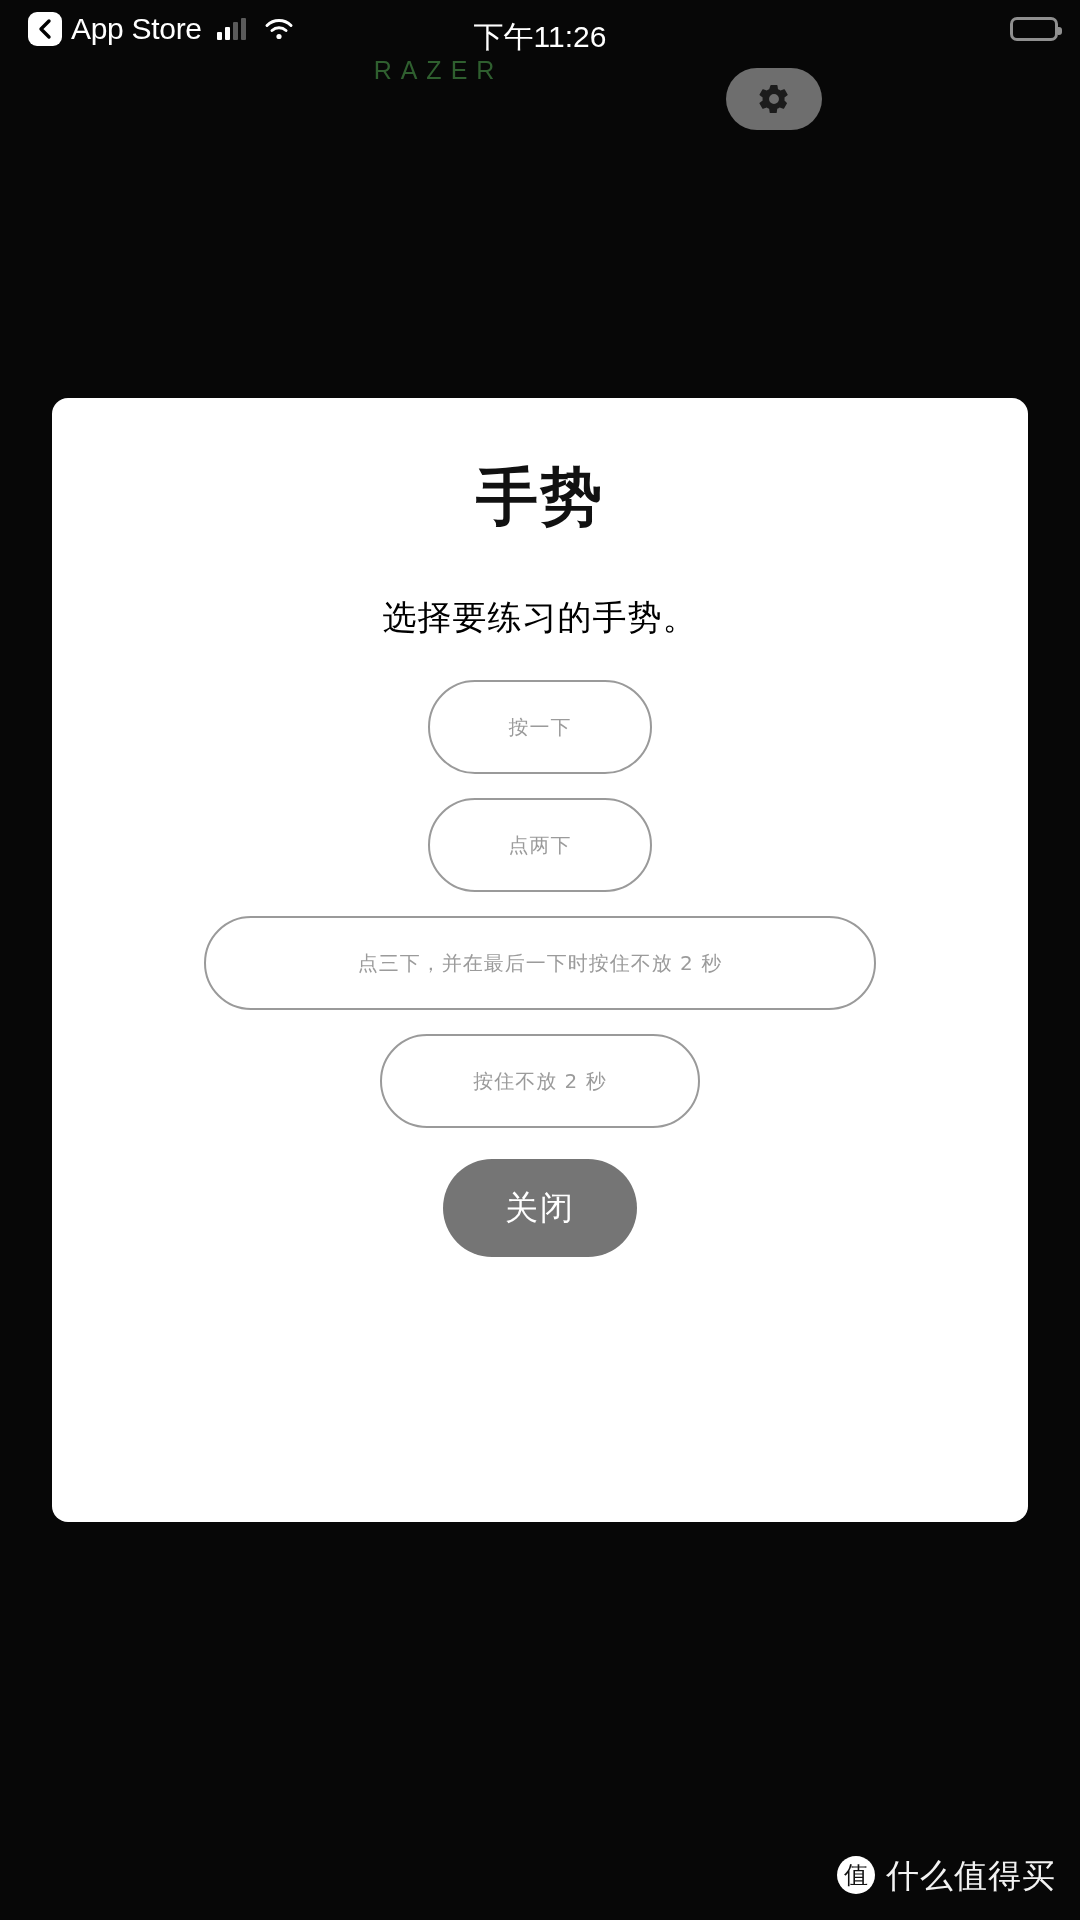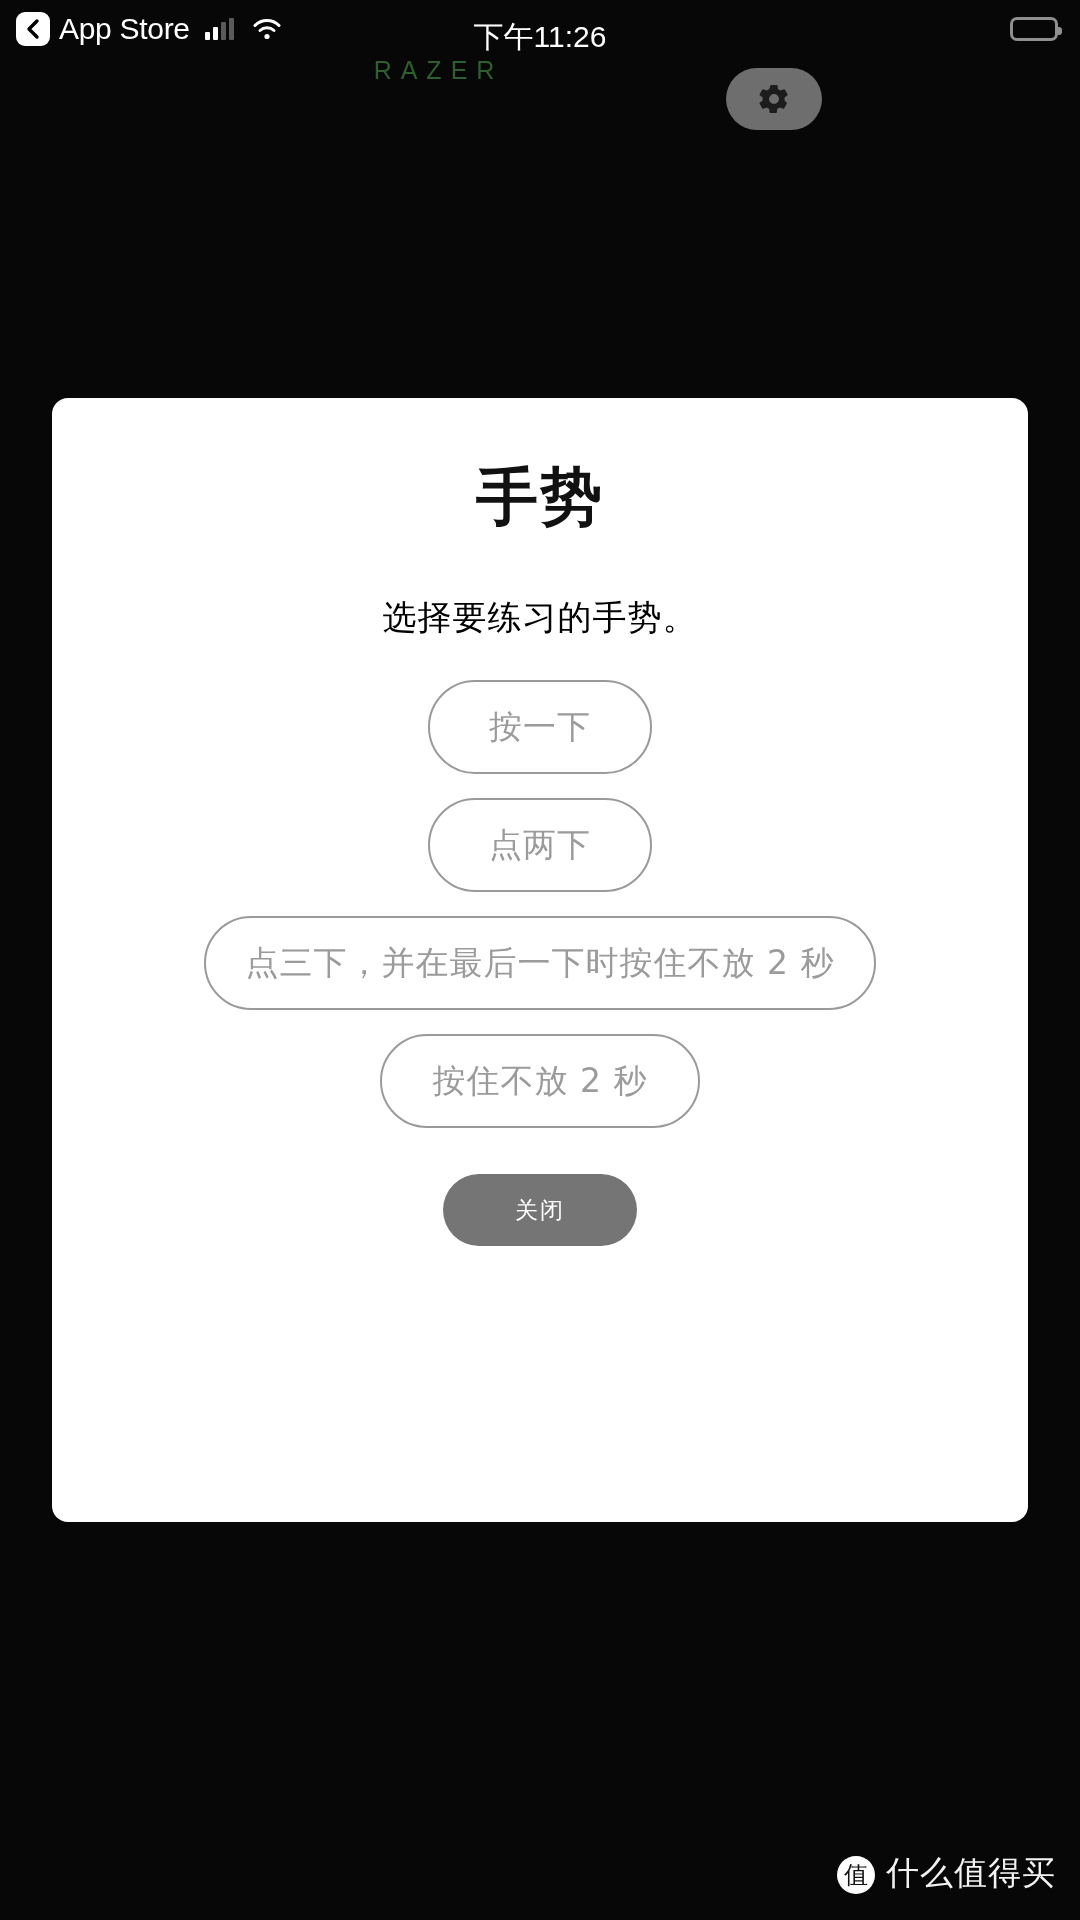--- a/index.html
+++ b/index.html
@@ -13,21 +13,21 @@
     position:relative;
     width:1080px; height:1920px;
     background:#070707;
   }
 
   
   #status-bar {
     position:absolute; top:0; left:0;
     width:1080px; height:58px;
     display:flex; align-items:center;
-    padding:0 22px 0 16px;
+    padding:0 22px 0 28px;
     color:#ffffff;
   }
   .sb-left { display:flex; align-items:center; gap:9px; flex:0 0 auto; }
   .back-chip {
     width:34px; height:34px; border-radius:9px;
     background:#ffffff;
     display:flex; align-items:center; justify-content:center;
   }
   .back-chip svg { display:block; }
   .sb-app-name {
@@ -117,59 +117,59 @@
     letter-spacing:1px;
   }
   .options { margin-top:46px; width:100%;
              display:flex; flex-direction:column; align-items:center; }
   .option-button {
     display:flex; align-items:center; justify-content:center;
     border:2px solid #9a9a9a;
     background:#ffffff;
     border-radius:100px;
     color:#9b9b9b;
-    font-size:33px;
+    font-size:20px;
     font-family:"DejaVu Sans","Liberation Sans",sans-serif;
     letter-spacing:1px;
     margin-bottom:24px;
     padding:0 34px;
     height:94px;
   }
   .option-button.w-short { min-width:224px; }
   .option-button.w-long  { min-width:672px; }
   .option-button.w-mid   { min-width:320px; }
 
   #close-button {
-    margin-top:22px;
-    height:72px; min-width:194px;
+    margin-top:7px;
+    height:98px; min-width:194px;
     border-radius:100px;
     background:#757575;
     border:none;
     color:#ffffff;
-    font-size:23px;
+    font-size:33px;
     letter-spacing:2px;
     font-family:"DejaVu Sans","Liberation Sans",sans-serif;
     display:flex; align-items:center; justify-content:center;
   }
 
   
   #watermark {
     position:absolute; right:24px; bottom:26px;
     display:flex; align-items:center; gap:11px;
   }
   .wm-badge {
     width:38px; height:38px; border-radius:50%;
     background:#ffffff; color:#111111;
     display:flex; align-items:center; justify-content:center;
     font-size:24px; line-height:1;
     font-family:"DejaVu Sans","Liberation Sans",sans-serif;
   }
   .wm-text {
     color:#f2f2f2; font-size:33px; line-height:1; letter-spacing:1px;
-    font-family:Liberation Mono, monospace;
+    font-family:Liberation Sans, sans-serif;
   }
 </style>
 </head>
 <body>
 
 <div id="screen">
 
   <div id="status-bar">
     <div class="sb-left">
       <span class="back-chip">

